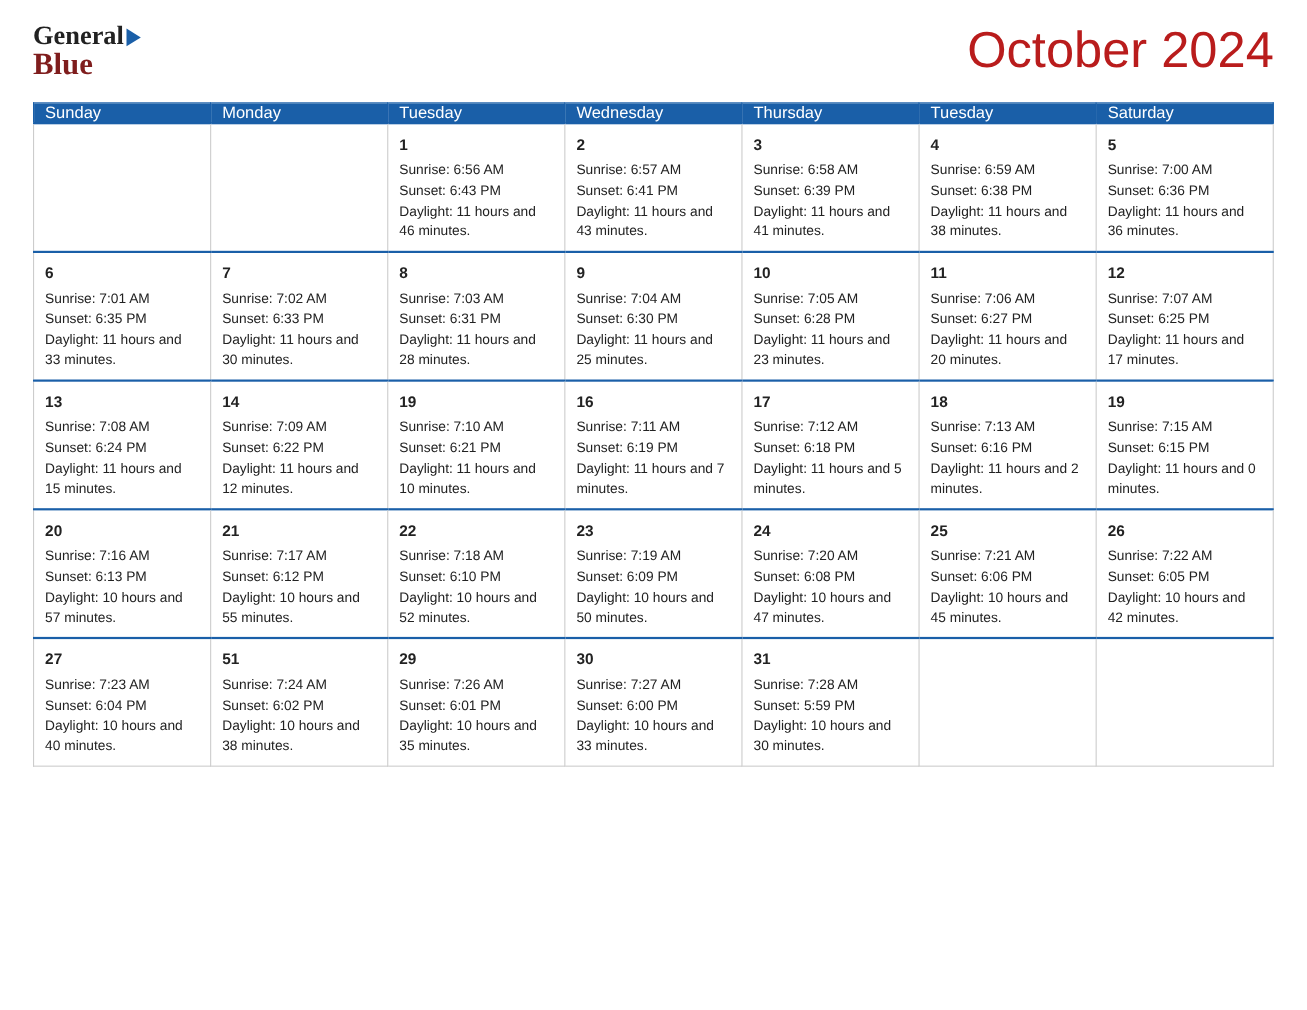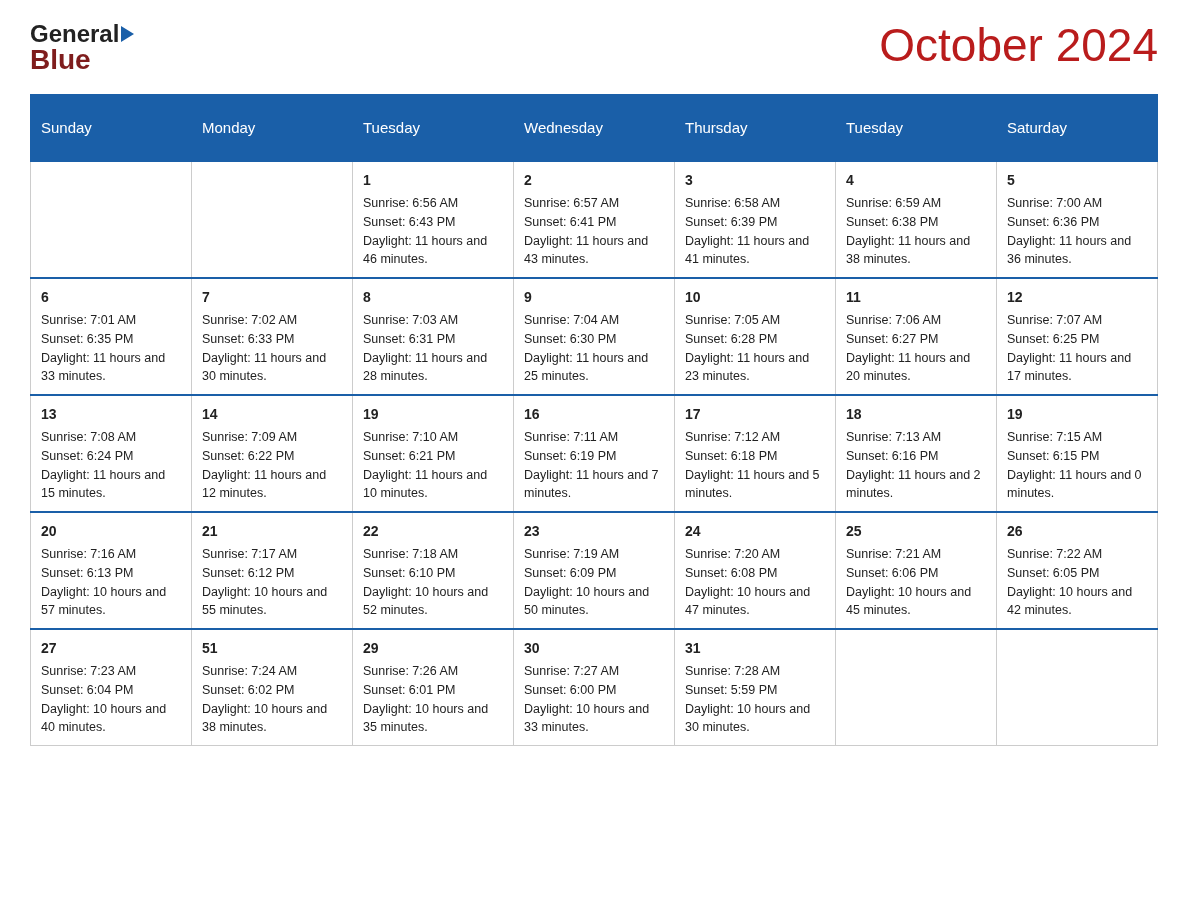--- a/index.html
+++ b/index.html
@@ -12,20 +12,21 @@
     .header-area {
       display: flex;
       justify-content: space-between;
       align-items: flex-start;
       margin-bottom: 18px;
     }
     .logo {
       display: flex;
       flex-direction: column;
       align-items: flex-start;
+      font-family: Liberation Serif, serif;
     }
     .title-area {
       text-align: right;
     }
     .month-title {
       font-size: 46px;
       font-weight: normal;
       color: #b91c1c;
       line-height: 1.1;
     }
@@ -35,21 +36,21 @@
       margin-top: 4px;
     }
     .calendar-table {
       width: 100%;
       border-collapse: collapse;
       table-layout: fixed;
     }
     .calendar-table th {
       background-color: #1a5fa8;
       color: #fff;
-      padding: 24px 10px;
+      padding: 0 10px;
       text-align: left;
       font-size: 15px;
       font-weight: normal;
       border: 1px solid #1a5fa8;
     }
     .calendar-table td {
       vertical-align: top;
       padding: 8px 10px;
       border: 1px solid #ccc;
       border-top: 2px solid #1a5fa8;

